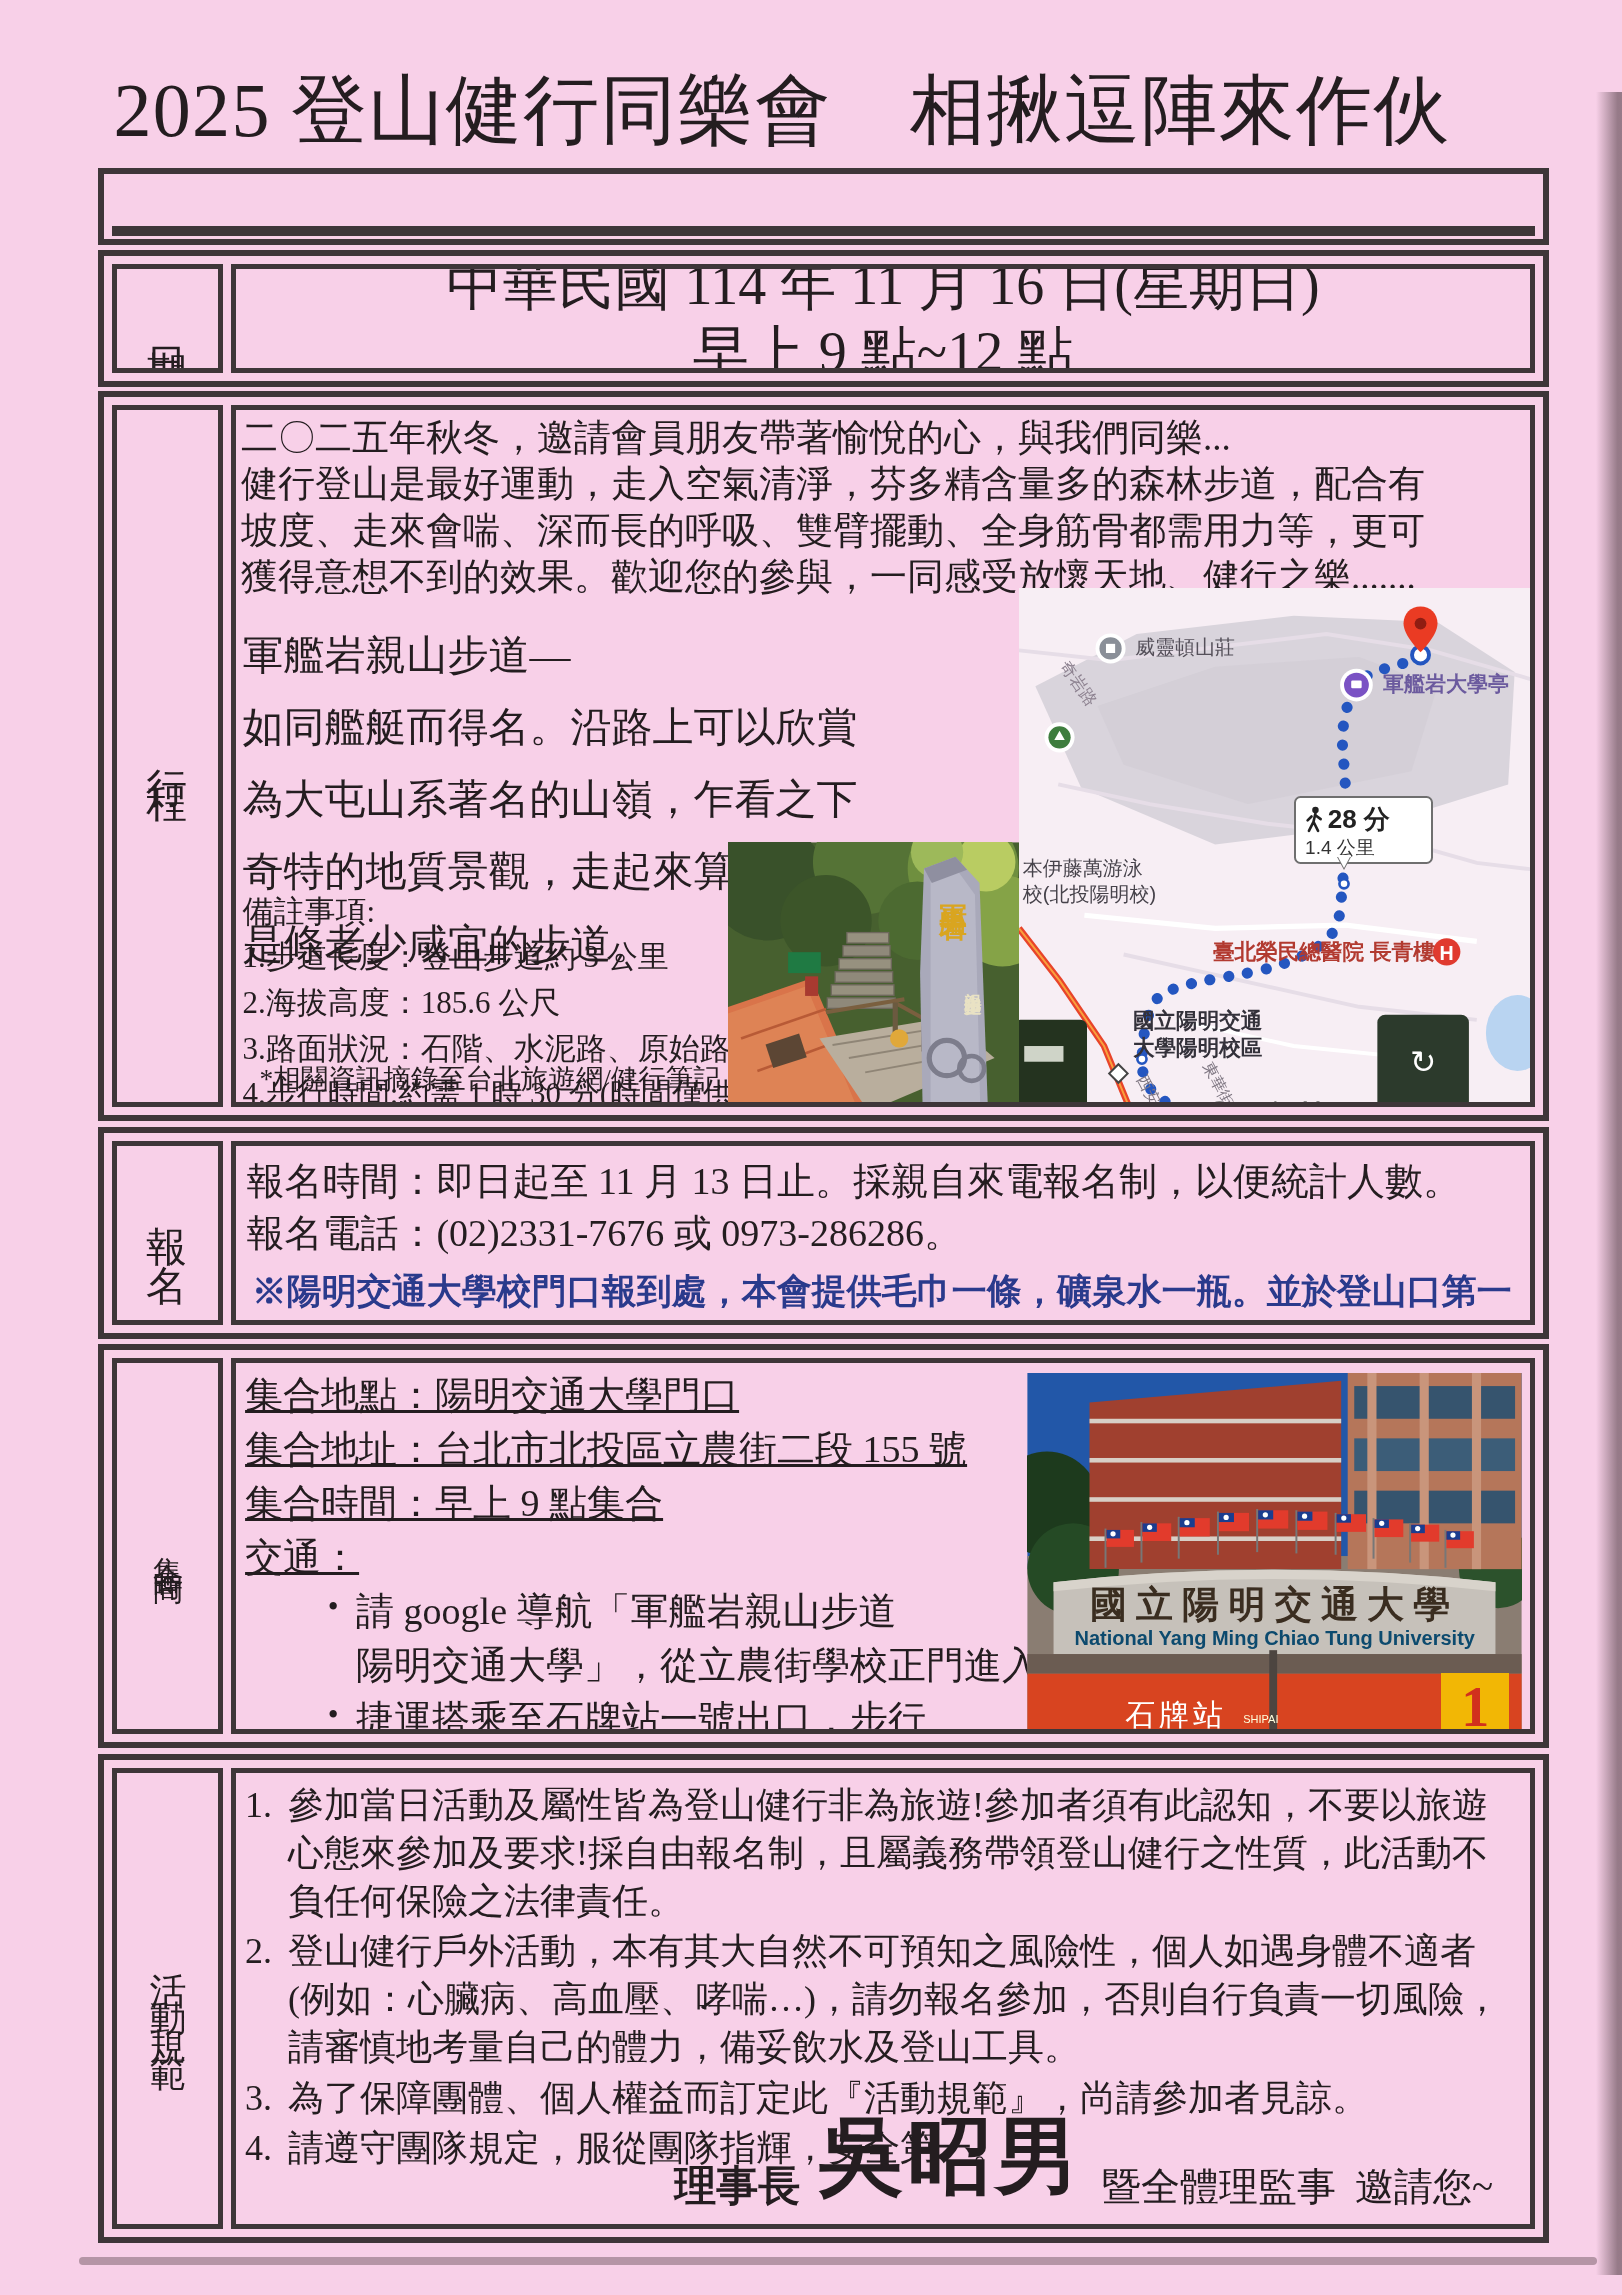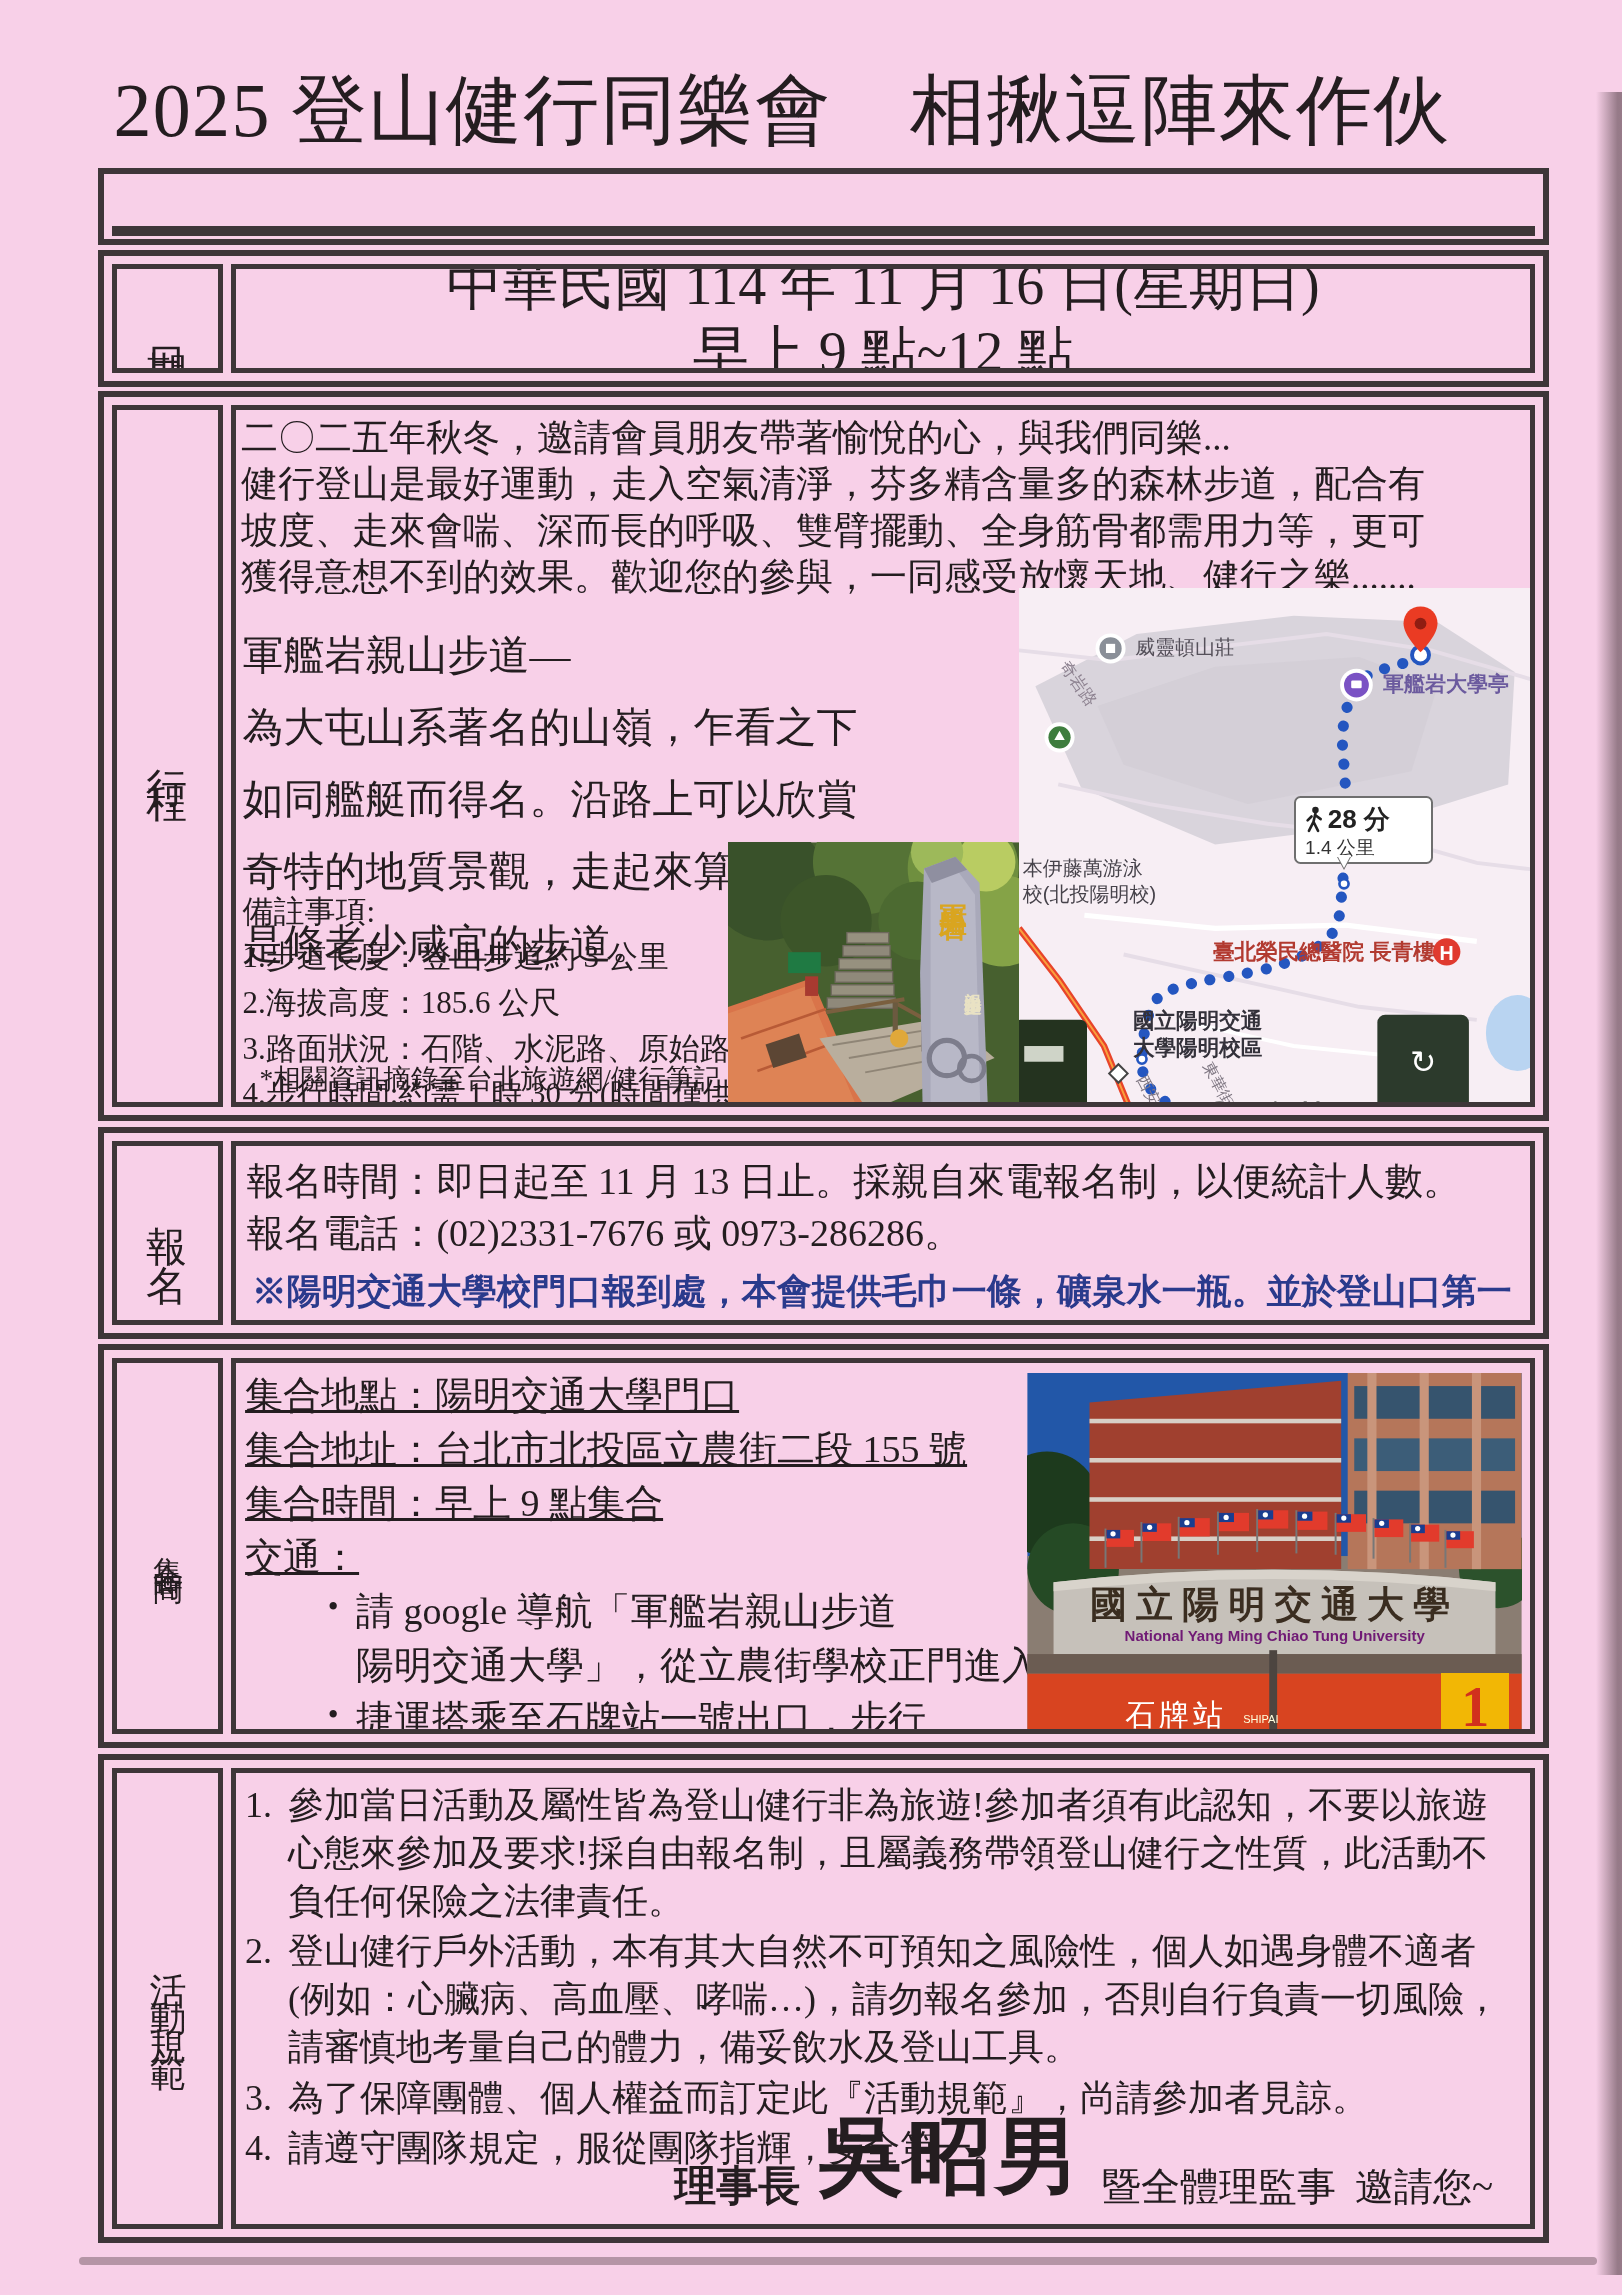--- a/index.html
+++ b/index.html
@@ -67,22 +67,22 @@
 
   .row-meetup{top:1344px;height:404px;}
   .meetup-pad{padding:6.5px 0 0 9.2px;font-size:38px;line-height:1.42;}
   .meetup-line{white-space:nowrap;text-decoration:underline;}
   .bullet{display:flex;margin-left:65px;}
   .bullet .dot{width:46px;flex:0 0 46px;font-size:31px;line-height:1.45;text-align:center;}
   .bullet .btxt{font-size:38px;line-height:1.42;}
   .uni-photo{position:absolute;right:7.9px;top:10.5px;width:495px;height:370px;overflow:hidden;}
   .gate-cn{position:absolute;left:0;right:0;top:207px;text-align:center;font-size:37px;font-weight:bold;
      color:#3a2d20;letter-spacing:9.2px;}
-  .gate-en{position:absolute;left:0;right:0;top:254px;text-align:center;font-size:15px;font-weight:bold;
-     color:#701a75;font-family:"Liberation Sans","DejaVu Sans",sans-serif;}
+  .gate-en{position:absolute;left:0;right:0;top:254px;text-align:center;font-size:20px;font-weight:bold;
+     color:#0c4a6e;font-family:"Liberation Sans","DejaVu Sans",sans-serif;}
   .station-cn{position:absolute;left:98px;top:322px;font-size:30px;color:#fff;letter-spacing:3.9px;}
   .station-en{position:absolute;left:216px;top:340px;font-size:11px;color:#ffd;font-family:"Liberation Sans",sans-serif;}
   .exit-no{position:absolute;right:13px;top:300px;width:68px;height:69px;background:#f2b705;
      color:#d1301d;font-size:56px;font-weight:bold;text-align:center;line-height:69px;}
 
   .row-rules{top:1754px;height:489px;}
   .rules-pad{padding:9.2px 14.4px 0 9.2px;}
   .rule{display:flex;margin-bottom:2.6px;}
   .rule .no{width:43px;flex:0 0 43px;font-size:36px;line-height:1.33;}
   .rule .rtxt{font-size:36px;line-height:1.33;}
@@ -121,22 +121,22 @@
     </div>
     <div class="content-cell">
       <div class="intro">
         <div>二〇二五年秋冬，邀請會員朋友帶著愉悅的心，與我們同樂...</div>
         <div>健行登山是最好運動，走入空氣清淨，芬多精含量多的森林步道，配合有</div>
         <div>坡度、走來會喘、深而長的呼吸、雙臂擺動、全身筋骨都需用力等，更可</div>
         <div>獲得意想不到的效果。歡迎您的參與，一同感受放懷天地、健行之樂.......</div>
       </div>
       <div class="trailname">
         <div>軍艦岩親山步道—</div>
+        <div>如同艦艇而得名。沿路上可以欣賞</div>
         <div>為大屯山系著名的山嶺，乍看之下</div>
-        <div>如同艦艇而得名。沿路上可以欣賞</div>
         <div>奇特的地質景觀，走起來算平緩，</div>
         <div>是條老少咸宜的步道。</div>
       </div>
       <div class="notes">
         <div>備註事項:</div>
         <div>1.步道長度：登山步道約 3 公里</div>
         <div>2.海拔高度：185.6 公尺</div>
         <div>3.路面狀況：石階、水泥路、原始路徑</div>
         <div>4.步行時間:約需 1 時 30 分(時間僅供參考)</div>
       </div>

